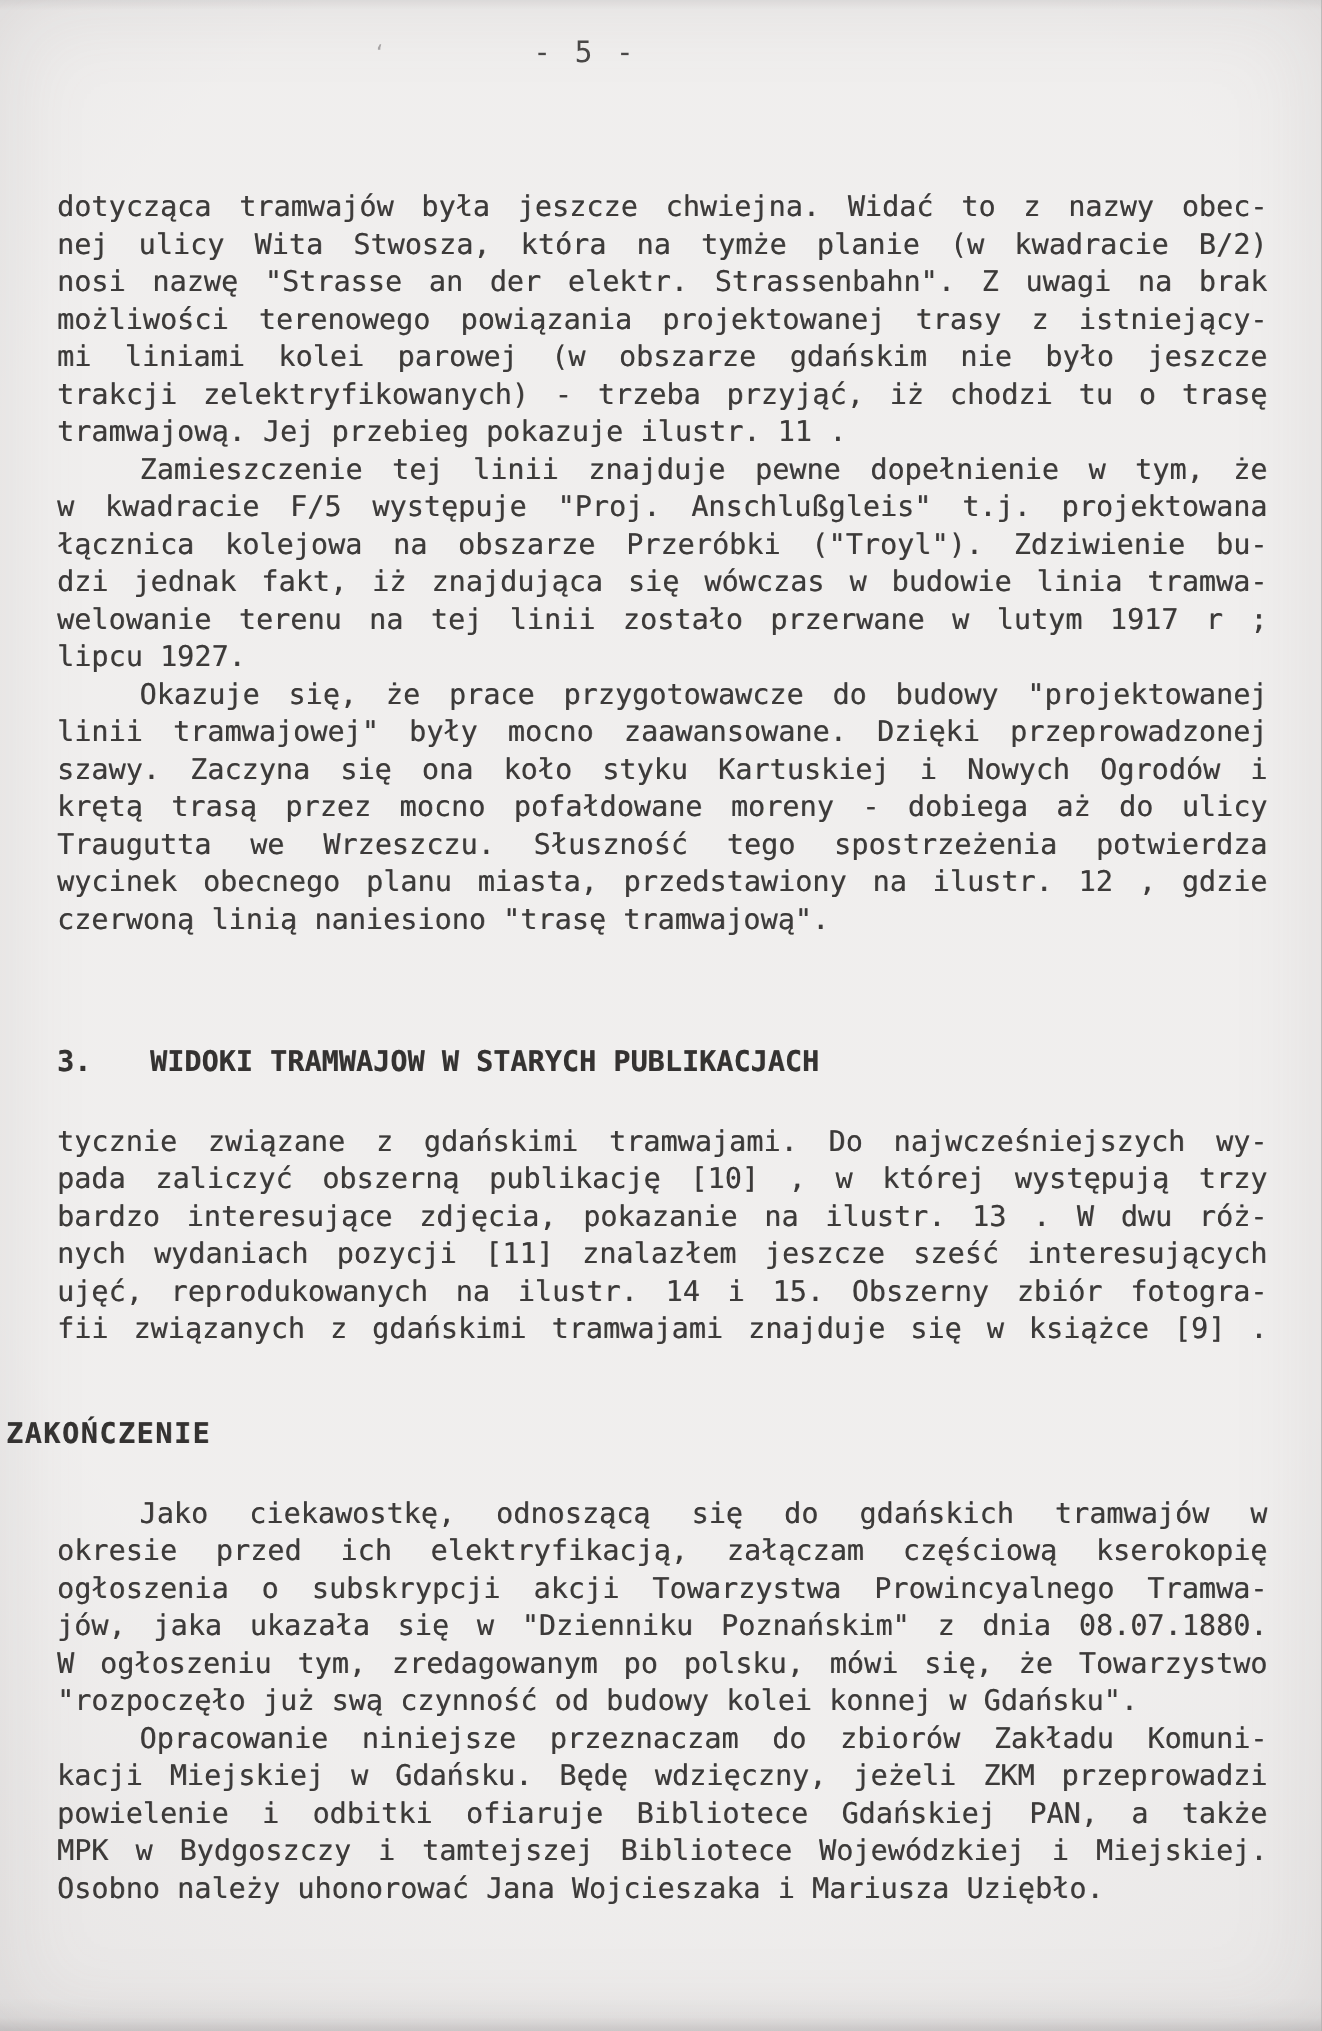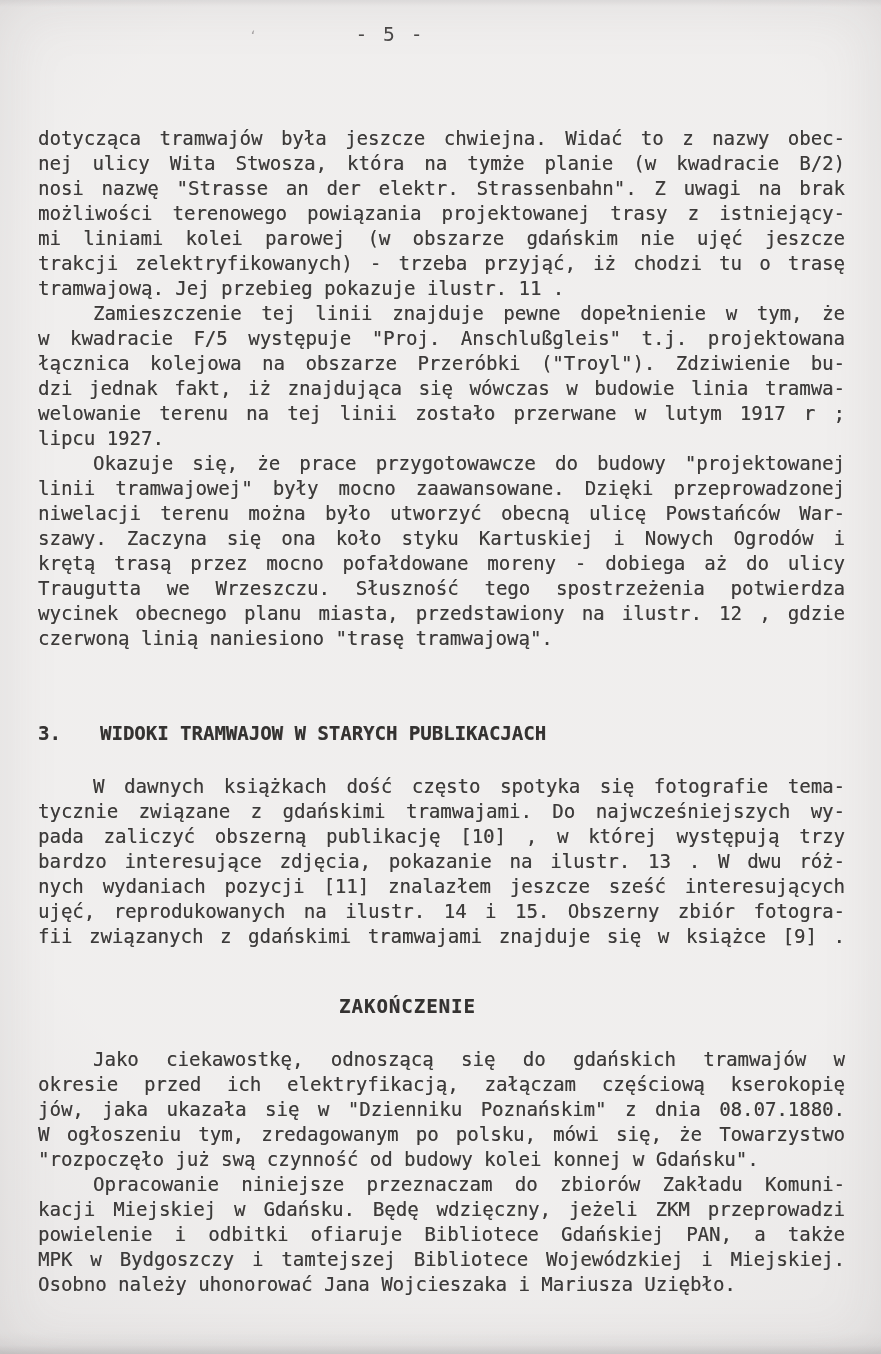--- a/index.html
+++ b/index.html
@@ -73,21 +73,21 @@
     display: flex;
   }
   .sec-num {
     display: inline-block;
     width: 62px;
     flex: 0 0 62px;
   }
   .closing-heading {
     margin-top: 45px;
     height: 25px;
-    text-align: center;
+    text-align: left;
     font-weight: bold;
     color: #343231;
     position: relative;
     left: -34px;
     letter-spacing: 1px;
   }
   .gap-after-heading { height: 28px; }
 </style>
 </head>
 <body>
@@ -97,69 +97,68 @@
   <div class="page-number">- 5 -</div>
   <span class="artifact">ʻ</span>
 
   <div class="body-text">
 
     <div class="para">
       <div class="ln">dotycząca tramwajów była jeszcze chwiejna. Widać to z nazwy obec-</div>
       <div class="ln">nej ulicy Wita Stwosza, która na tymże planie (w kwadracie B/2)</div>
       <div class="ln">nosi nazwę "Strasse an der elektr. Strassenbahn". Z uwagi na brak</div>
       <div class="ln">możliwości terenowego powiązania projektowanej trasy z istniejący-</div>
-      <div class="ln">mi liniami kolei parowej (w obszarze gdańskim nie ujęć jeszcze</div>
+      <div class="ln">mi liniami kolei parowej (w obszarze gdańskim nie było jeszcze</div>
       <div class="ln">trakcji zelektryfikowanych) - trzeba przyjąć, iż chodzi tu o trasę</div>
       <div class="ln last">tramwajową. Jej przebieg pokazuje ilustr. 11 .</div>
     </div>
 
     <div class="para">
       <div class="ln ind">Zamieszczenie tej linii znajduje pewne dopełnienie w tym, że</div>
       <div class="ln">w kwadracie F/5 występuje "Proj. Anschlußgleis" t.j. projektowana</div>
       <div class="ln">łącznica kolejowa na obszarze Przeróbki ("Troyl"). Zdziwienie bu-</div>
       <div class="ln">dzi jednak fakt, iż znajdująca się wówczas w budowie linia tramwa-</div>
       <div class="ln">welowanie terenu na tej linii zostało przerwane w lutym 1917 r ;</div>
       <div class="ln last">lipcu 1927.</div>
     </div>
 
     <div class="para">
       <div class="ln ind">Okazuje się, że prace przygotowawcze do budowy "projektowanej</div>
       <div class="ln">linii tramwajowej" były mocno zaawansowane. Dzięki przeprowadzonej</div>
-      <div class="ln">niwelacji terenu można było utworzyć obecną ulicę Powstańców War-</div>
       <div class="ln">szawy. Zaczyna się ona koło styku Kartuskiej i Nowych Ogrodów i</div>
       <div class="ln">krętą trasą przez mocno pofałdowane moreny - dobiega aż do ulicy</div>
       <div class="ln">Traugutta we Wrzeszczu. Słuszność tego spostrzeżenia potwierdza</div>
       <div class="ln">wycinek obecnego planu miasta, przedstawiony na ilustr. 12 , gdzie</div>
       <div class="ln last">czerwoną linią naniesiono "trasę tramwajową".</div>
     </div>
 
     <div class="sec-heading">
       <span class="sec-num">3.</span>
       <span class="sec-title">WIDOKI TRAMWAJOW W STARYCH PUBLIKACJACH</span>
     </div>
 
     <div class="gap-after-heading"></div>
 
     <div class="para">
-      <div class="ln ind">W dawnych książkach dość często spotyka się fotografie tema-</div>
       <div class="ln">tycznie związane z gdańskimi tramwajami. Do najwcześniejszych wy-</div>
       <div class="ln">pada zaliczyć obszerną publikację [10] , w której występują trzy</div>
       <div class="ln">bardzo interesujące zdjęcia, pokazanie na ilustr. 13 . W dwu róż-</div>
       <div class="ln">nych wydaniach pozycji [11] znalazłem jeszcze sześć interesujących</div>
       <div class="ln">ujęć, reprodukowanych na ilustr. 14 i 15. Obszerny zbiór fotogra-</div>
       <div class="ln">fii związanych z gdańskimi tramwajami znajduje się w książce [9] .</div>
     </div>
 
     <div class="closing-heading">ZAKOŃCZENIE</div>
 
     <div class="gap-after-heading"></div>
 
     <div class="para">
       <div class="ln ind">Jako ciekawostkę, odnoszącą się do gdańskich tramwajów w</div>
       <div class="ln">okresie przed ich elektryfikacją, załączam częściową kserokopię</div>
+      <div class="ln">ogłoszenia o subskrypcji akcji Towarzystwa Prowincyalnego Tramwa-</div>
       <div class="ln">jów, jaka ukazała się w "Dzienniku Poznańskim" z dnia 08.07.1880.</div>
       <div class="ln">W ogłoszeniu tym, zredagowanym po polsku, mówi się, że Towarzystwo</div>
       <div class="ln last">"rozpoczęło już swą czynność od budowy kolei konnej w Gdańsku".</div>
     </div>
 
     <div class="para">
       <div class="ln ind">Opracowanie niniejsze przeznaczam do zbiorów Zakładu Komuni-</div>
       <div class="ln">kacji Miejskiej w Gdańsku. Będę wdzięczny, jeżeli ZKM przeprowadzi</div>
       <div class="ln">powielenie i odbitki ofiaruje Bibliotece Gdańskiej PAN, a także</div>
       <div class="ln">MPK w Bydgoszczy i tamtejszej Bibliotece Wojewódzkiej i Miejskiej.</div>

